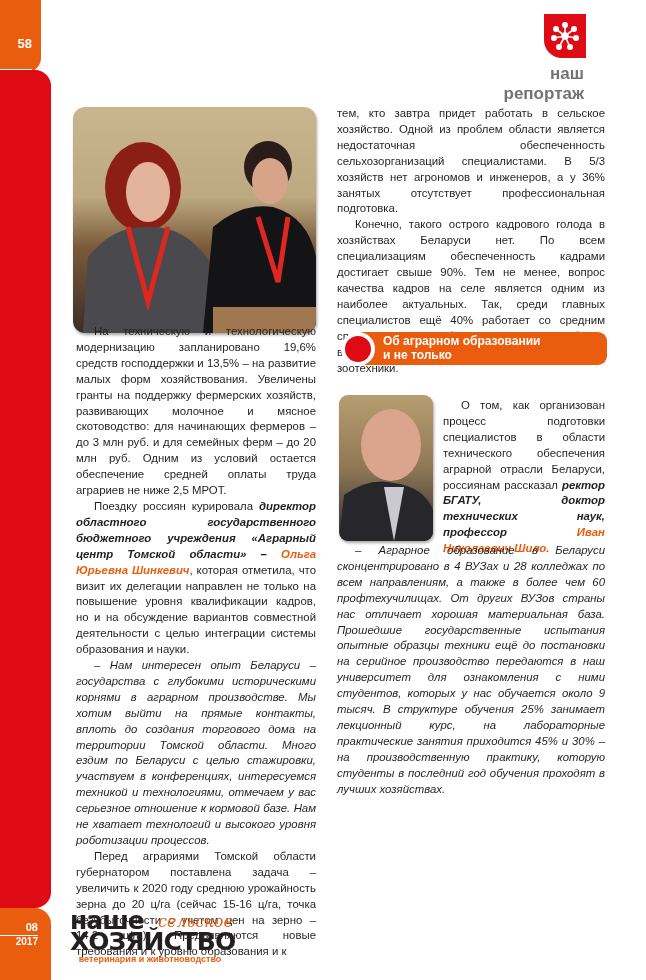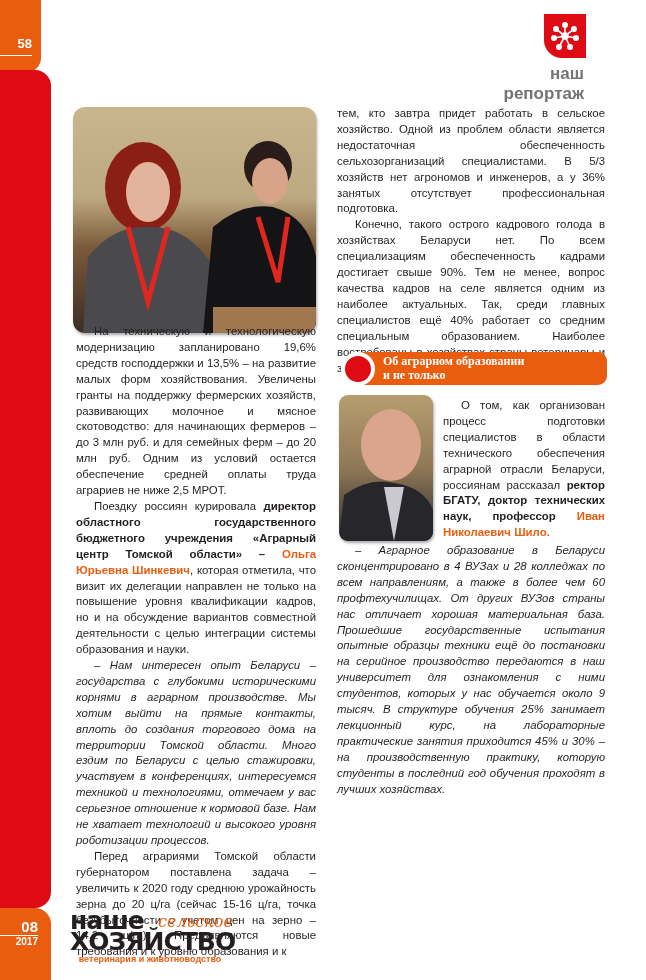--- a/index.html
+++ b/index.html
@@ -2,42 +2,42 @@
 <html><head>
 <meta charset="utf-8">
 <style>
   html,body{margin:0;padding:0;}
   body{width:646px;height:980px;position:relative;background:#fff;overflow:hidden;
        font-family:"Liberation Sans","DejaVu Sans",sans-serif;color:#231f20;}
   .bar-top{position:absolute;left:0;top:0;width:41px;height:72px;background:#ea5d0f;border-bottom-right-radius:14px;}
   .bar-mid{position:absolute;left:0;top:72px;width:51px;height:836px;background:#de0a14;border-top-right-radius:16px;border-bottom-right-radius:16px;}
   .bar-mid-top{position:absolute;left:0;top:70px;width:51px;height:30px;background:#de0a14;border-top-right-radius:16px;}
   .bar-bot{position:absolute;left:0;top:908px;width:51px;height:72px;background:#ea5d0f;border-top-right-radius:16px;}
-  .page-num{position:absolute;left:0;top:36px;width:32px;text-align:right;color:#fff;font-weight:bold;font-size:13px;border-bottom:1px solid #fff;padding-bottom:4px;}
+  .page-num{position:absolute;left:0;top:36px;width:32px;text-align:right;color:#fff;font-weight:bold;font-size:13px;border-bottom:1px solid #fff;padding-bottom:18px;}
   .issue{position:absolute;left:0;top:919px;width:38px;text-align:right;color:#fff;font-weight:bold;}
-  .issue .num{font-size:15px;display:block;border-bottom:1px solid #fff;line-height:16px;}
+  .issue .num{font-size:11px;display:block;border-bottom:1px solid #fff;line-height:16px;}
   .issue .yr{font-size:10px;display:block;line-height:12px;}
   .rubric{position:absolute;left:492px;top:14px;width:100px;text-align:center;}
   .rubric-icon{width:42px;height:44px;background:#de0a14;margin:0 auto;border-bottom-left-radius:18px;display:flex;align-items:center;justify-content:center;margin-left:52px;}
   .rubric-label{color:#737373;font-weight:bold;font-size:17px;margin-top:6px;text-align:right;padding-right:8px;}
   .photo1{position:absolute;left:73px;top:107px;width:243px;height:226px;border-radius:12px;overflow:hidden;
           background:linear-gradient(180deg,#c9b68e 0%,#bda981 40%,#7a5a3a 62%,#3b2d26 100%);box-shadow:1px 2px 3px rgba(0,0,0,.35);}
   .photo2{position:absolute;left:339px;top:395px;width:94px;height:146px;border-radius:9px;overflow:hidden;
           background:linear-gradient(180deg,#b79d70 0%,#8f7856 50%,#2b2b30 100%);box-shadow:1px 2px 3px rgba(0,0,0,.35);}
   .col{position:absolute;font-size:11.4px;line-height:15.9px;text-align:justify;}
   .col p{margin:0;text-indent:18px;}
   .col p.noind{text-indent:0;}
   .it{font-style:italic;}
-  .bi{font-weight:bold;margin-top:42px;}
+  .bi{font-style:italic;font-weight:bold;margin-top:42px;}
   .or{color:#ea5d0f;}
   .col1{left:76px;top:324px;width:240px;}
   .col2{left:337px;top:106px;width:268px;}
   .col3a{left:443px;top:398px;width:162px;}
   .col3b{left:337px;top:543px;width:268px;}
-  .section-head{position:absolute;left:345px;top:352px;width:262px;height:33px;font-family:Liberation Serif, serif;}
+  .section-head{position:absolute;left:345px;top:332px;width:262px;height:33px;}
   .sh-band{position:absolute;left:14px;top:0;width:248px;height:33px;background:#ea5d0f;border-radius:0 9px 9px 0;}
   .sh-circle{position:absolute;left:0;top:4px;width:26px;height:26px;border-radius:50%;background:#de0a14;border:4px solid #fff;margin-left:-4px;margin-top:-4px;}
   .sh-text{position:absolute;left:38px;top:2px;color:#fff;font-weight:bold;font-size:12px;line-height:14px;}
   .logo{position:absolute;left:70px;top:910px;width:160px;}
   .logo-main{font-family:"DejaVu Sans",sans-serif;font-weight:bold;color:#231f20;font-size:25px;line-height:21px;letter-spacing:-1px;}
   .logo-script{position:absolute;left:88px;top:2px;color:#ea5d0f;font-family:"DejaVu Serif",serif;font-style:italic;font-size:16px;}
   .logo-sub{color:#ea5d0f;font-weight:bold;font-size:9px;margin-top:2px;text-align:center;}
 </style>
 </head>
 <body>

